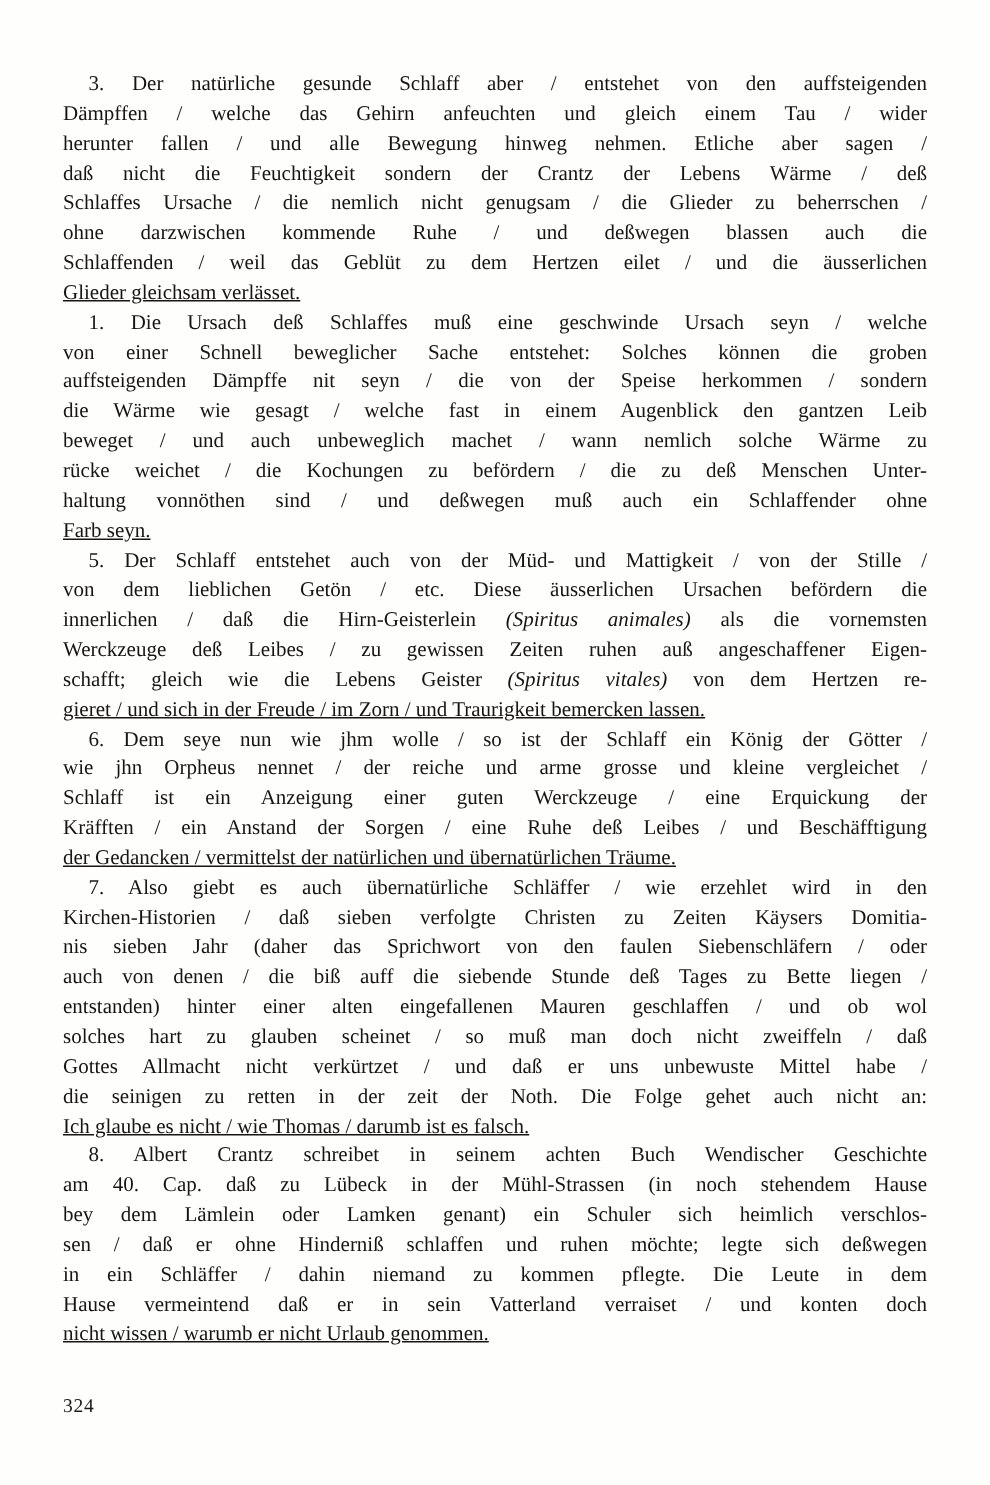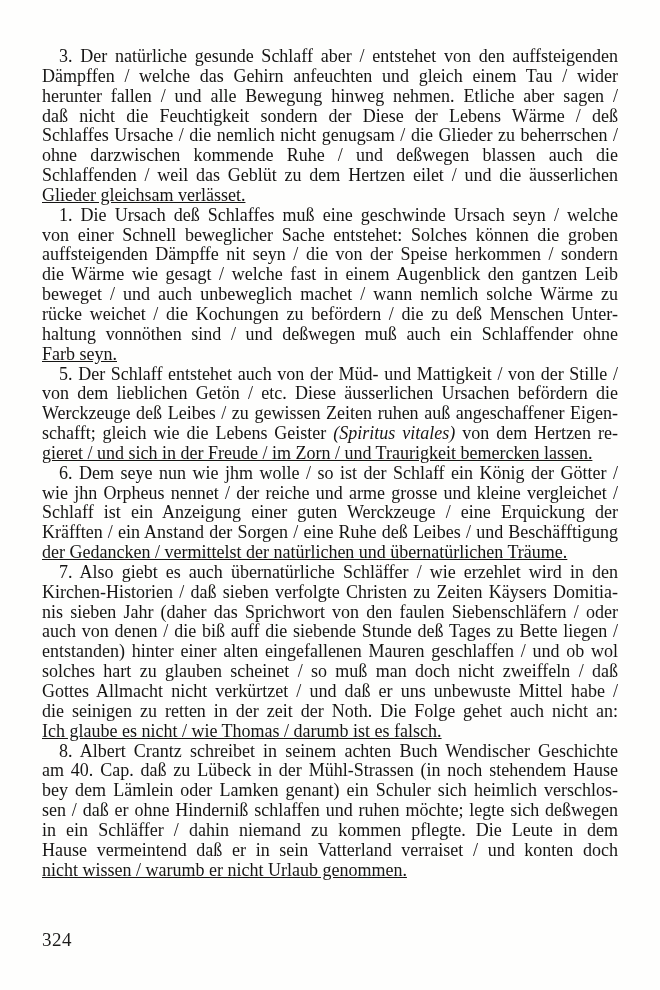--- a/index.html
+++ b/index.html
@@ -15,21 +15,21 @@
     background-color: #fefefd;
     font-family: "Liberation Serif", "DejaVu Serif", serif;
     color: #161514;
     overflow: hidden;
   }
   .text-block {
     position: absolute;
     left: 42px;
     top: 47px;
     width: 576px;
-    font-size: 18px;
+    font-size: 14px;
     line-height: 19.85px;
   }
   .paragraph {
     margin: 0;
     padding: 0;
   }
   .line {
     text-align: justify;
     text-align-last: justify;
     -moz-text-align-last: justify;
@@ -45,53 +45,54 @@
     text-decoration: underline;
     -moz-text-align-last: left;
   }
   .italic {
     font-style: italic;
   }
   .page-number {
     position: absolute;
     left: 42px;
     top: 929px;
-    font-size: 19px;
+    font-size: 13px;
     letter-spacing: 0.5px;
     color: #1b1a19;
   }
 </style>
 </head>
 <body>
 
 <div class="page">
   <div class="text-block">
       <div class="paragraph">
         <div class="line first"><span>3. Der natürliche gesunde Schlaff aber / entstehet von den auffsteigenden</span></div>
         <div class="line"><span>Dämpffen / welche das Gehirn anfeuchten und gleich einem Tau / wider</span></div>
         <div class="line"><span>herunter fallen / und alle Bewegung hinweg nehmen. Etliche aber sagen /</span></div>
-        <div class="line"><span>daß nicht die Feuchtigkeit sondern der Diese der Lebens Wärme / deß</span></div>
+        <div class="line"><span>daß nicht die Feuchtigkeit sondern der Crantz der Lebens Wärme / deß</span></div>
         <div class="line"><span>Schlaffes Ursache / die nemlich nicht genugsam / die Glieder zu beherrschen /</span></div>
         <div class="line"><span>ohne darzwischen kommende Ruhe / und deßwegen blassen auch die</span></div>
         <div class="line"><span>Schlaffenden / weil das Geblüt zu dem Hertzen eilet / und die äusserlichen</span></div>
         <div class="line last"><span>Glieder gleichsam verlässet.</span></div>
       </div>
       <div class="paragraph">
         <div class="line first"><span>1. Die Ursach deß Schlaffes muß eine geschwinde Ursach seyn / welche</span></div>
         <div class="line"><span>von einer Schnell beweglicher Sache entstehet: Solches können die groben</span></div>
         <div class="line"><span>auffsteigenden Dämpffe nit seyn / die von der Speise herkommen / sondern</span></div>
         <div class="line"><span>die Wärme wie gesagt / welche fast in einem Augenblick den gantzen Leib</span></div>
         <div class="line"><span>beweget / und auch unbeweglich machet / wann nemlich solche Wärme zu</span></div>
         <div class="line"><span>rücke weichet / die Kochungen zu befördern / die zu deß Menschen Unter-</span></div>
         <div class="line"><span>haltung vonnöthen sind / und deßwegen muß auch ein Schlaffender ohne</span></div>
         <div class="line last"><span>Farb seyn.</span></div>
       </div>
       <div class="paragraph">
         <div class="line first"><span>5. Der Schlaff entstehet auch von der Müd- und Mattigkeit / von der Stille /</span></div>
         <div class="line"><span>von dem lieblichen Getön / etc. Diese äusserlichen Ursachen befördern die</span></div>
+        <div class="line"><span>innerlichen / daß die Hirn-Geisterlein </span><span class="italic">(Spiritus animales)</span><span> als die vornemsten</span></div>
         <div class="line"><span>Werckzeuge deß Leibes / zu gewissen Zeiten ruhen auß angeschaffener Eigen-</span></div>
         <div class="line"><span>schafft; gleich wie die Lebens Geister </span><span class="italic">(Spiritus vitales)</span><span> von dem Hertzen re-</span></div>
         <div class="line last"><span>gieret / und sich in der Freude / im Zorn / und Traurigkeit bemercken lassen.</span></div>
       </div>
       <div class="paragraph">
         <div class="line first"><span>6. Dem seye nun wie jhm wolle / so ist der Schlaff ein König der Götter /</span></div>
         <div class="line"><span>wie jhn Orpheus nennet / der reiche und arme grosse und kleine vergleichet /</span></div>
         <div class="line"><span>Schlaff ist ein Anzeigung einer guten Werckzeuge / eine Erquickung der</span></div>
         <div class="line"><span>Kräfften / ein Anstand der Sorgen / eine Ruhe deß Leibes / und Beschäfftigung</span></div>
         <div class="line last"><span>der Gedancken / vermittelst der natürlichen und übernatürlichen Träume.</span></div>

